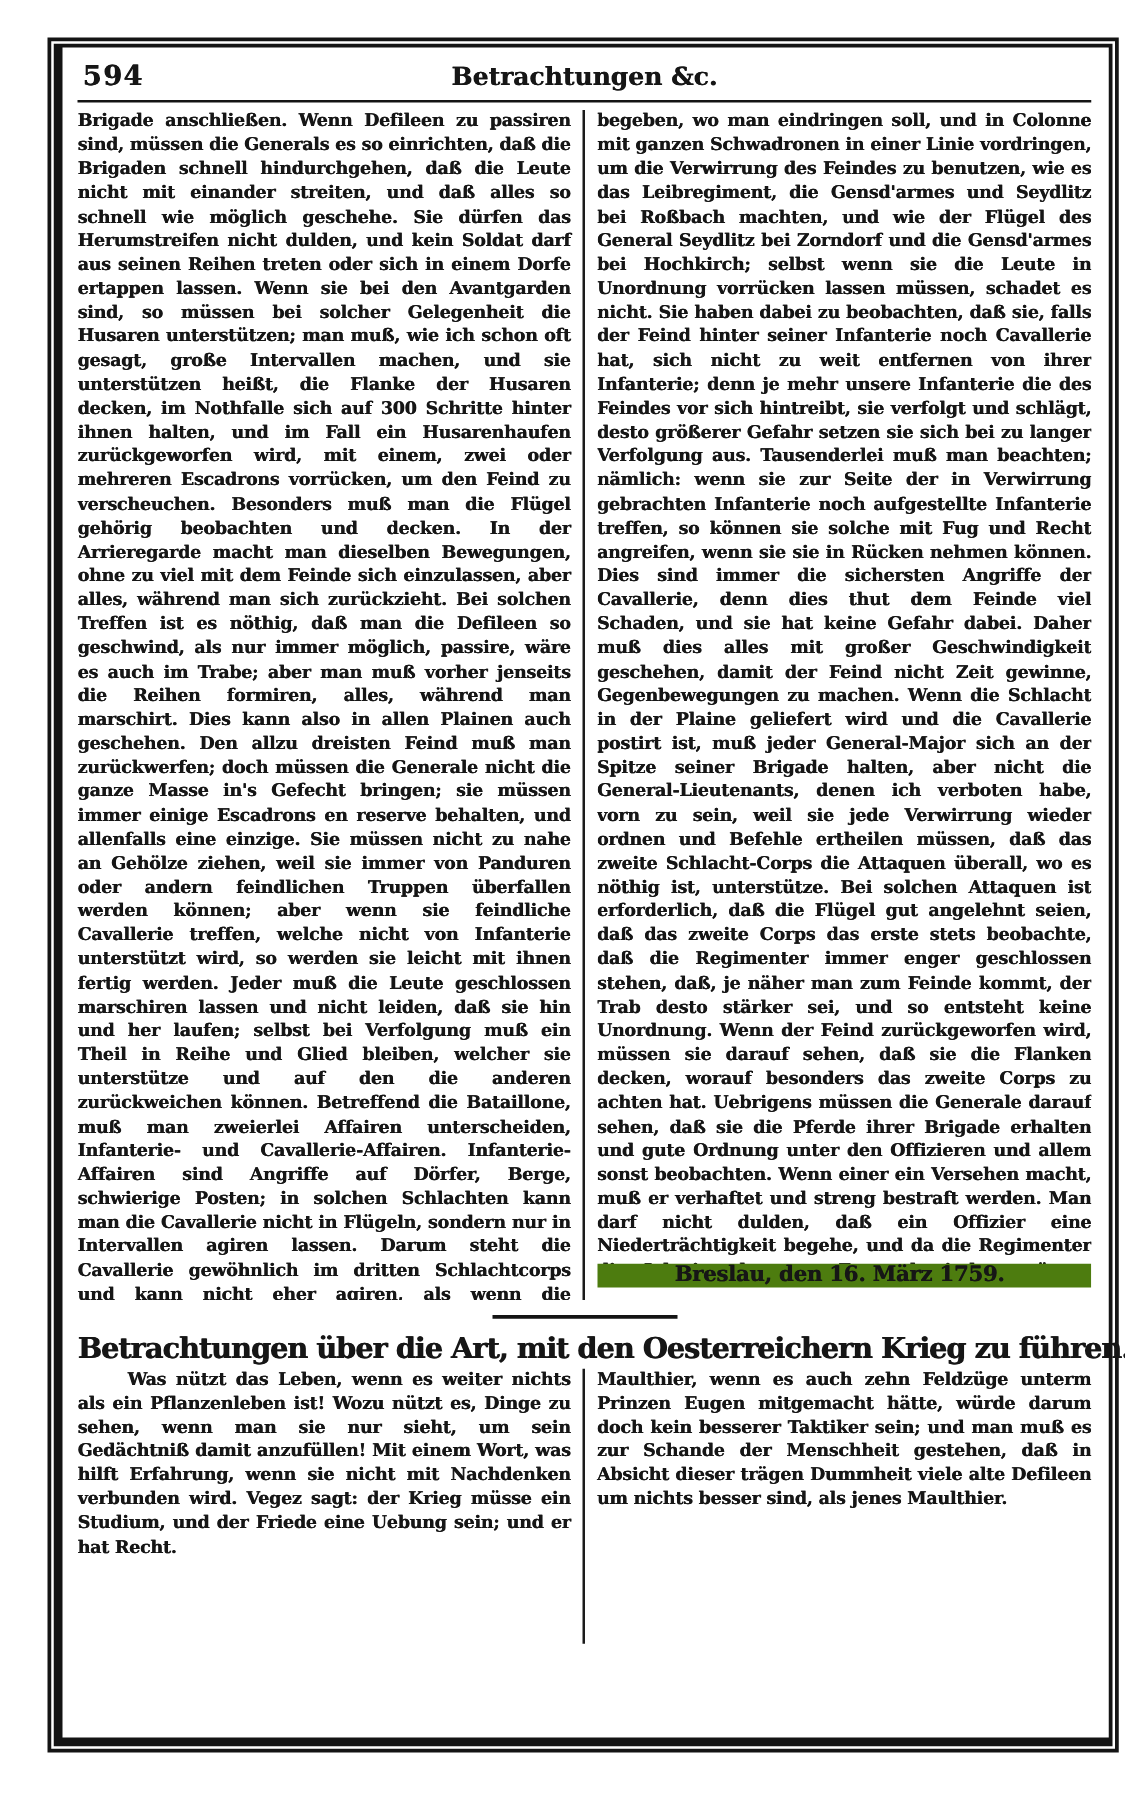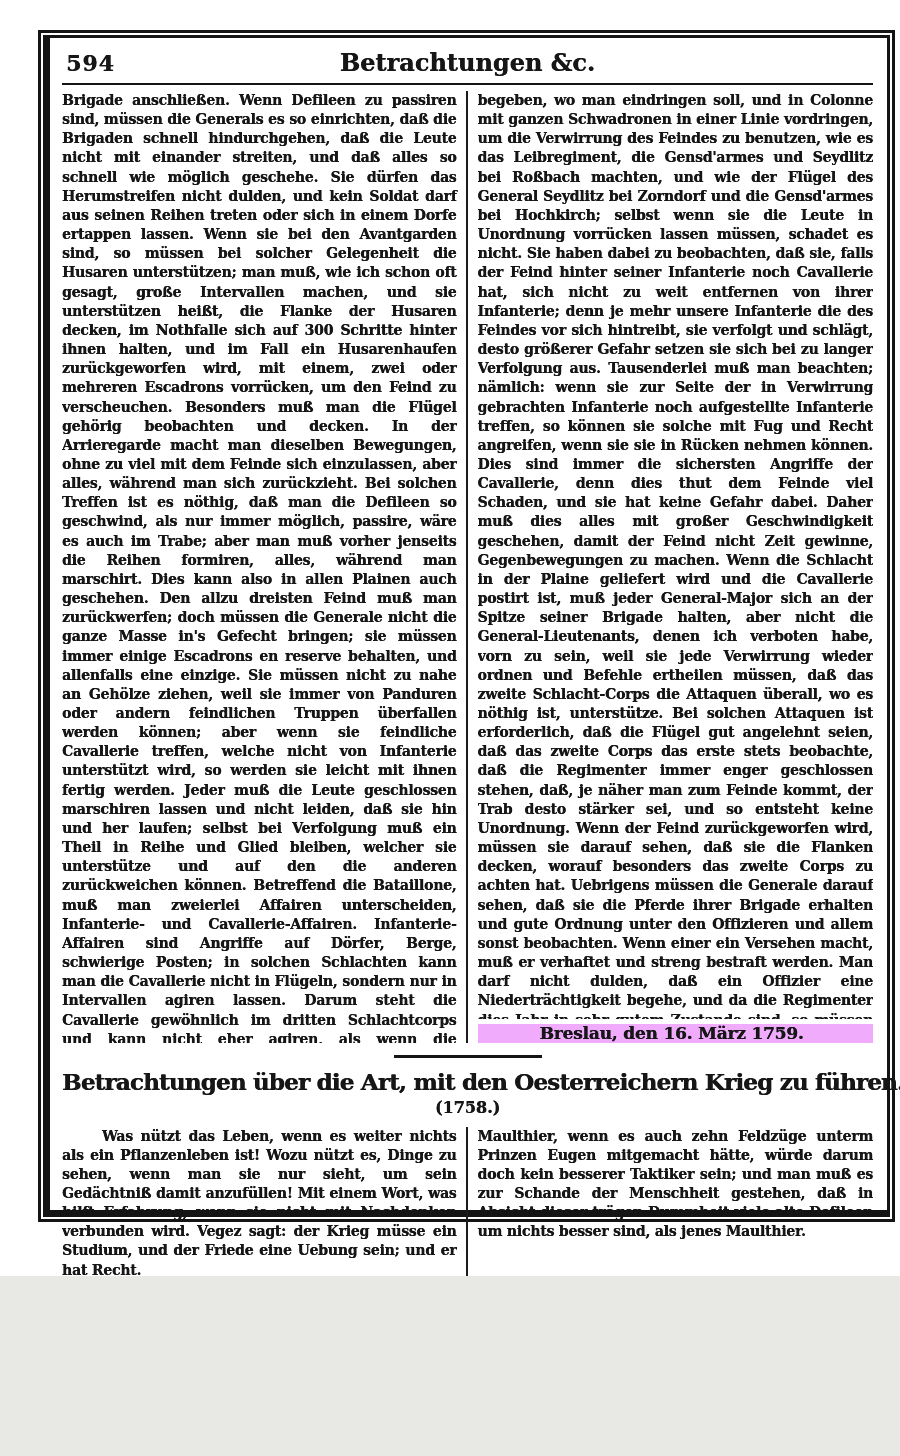--- a/index.html
+++ b/index.html
@@ -1,18 +1,18 @@
 <!DOCTYPE html>
 <html><head>
 <meta charset="utf-8">
 <style>
   html, body { margin: 0; padding: 0; background: #e8e8e4; }
   .sheet {
     position: relative;
-    width: 900px; height: 1276px;
+    width: 900px; height: 1456px;
     background: #ffffff;
     font-family: "DejaVu Serif", serif;
     color: #161616;
     overflow: hidden;
   }
   .frame {
     position: absolute;
     left: 38px; top: 30px; right: 5px; bottom: 54px;
     border: 3px solid #141414;
   }
@@ -31,44 +31,44 @@
     display: flex; align-items: baseline;
     padding: 2px 4px 6px 4px;
     border-bottom: 2.5px solid #141414;
   }
   .page-number {
     font-size: 22px; font-weight: 700; letter-spacing: 1px;
     width: 120px; text-shadow: 0.4px 0 0 currentColor;
   }
   .running-title {
     flex: 1; text-align: center; margin-right: 120px;
-    font-size: 24px; font-weight: 700;
+    font-size: 20px; font-weight: 700;
     text-shadow: 0.4px 0 0 currentColor;
   }
   .columns { display: flex; }
   .columns.top { height: 952px; margin-top: 6px; }
   .columns.bottom { height: 220px; }
   .col {
     width: 50%; box-sizing: border-box;
     font-size: 14px; font-weight: 700;
     line-height: 19.15px;
     text-align: justify;
     letter-spacing: -0.2px;
     text-shadow: 0.3px 0 0 currentColor;
     overflow: hidden;
   }
   .col-left { padding-right: 9px; border-right: 2px solid #1b1b1b; }
   .col-right { padding-left: 10px; position: relative; }
   .col-right .body-clip { height: calc(100% - 24px); overflow: hidden; }
   .dateline {
-    position: absolute; bottom: 0; left: 10px; right: 0;
+    position: absolute; bottom: 10px; left: 10px; right: 0;
     font-size: 17px; font-weight: 700;
     padding-left: 62px; text-align: left;
     text-shadow: 0.4px 0 0 currentColor;
-    background: #f0abfc;
+    background: #4d7c0f;
   }
   .mid-rule {
     width: 148px; height: 2.5px; background: #141414;
     margin: 12px auto 10px auto;
   }
   .article-title {
     text-align: center;
     font-size: 23px; font-weight: 700;
     letter-spacing: -0.8px;
     white-space: nowrap;
@@ -105,21 +105,20 @@
             <div class="body-clip">
               <p class="para">begeben, wo man eindringen soll, und in Colonne mit ganzen Schwadronen in einer Linie vordringen, um die Verwirrung des Feindes zu benutzen, wie es das Leibregiment, die Gensd'armes und Seydlitz bei Roßbach machten, und wie der Flügel des General Seydlitz bei Zorndorf und die Gensd'armes bei Hochkirch; selbst wenn sie die Leute in Unordnung vorrücken lassen müssen, schadet es nicht. Sie haben dabei zu beobachten, daß sie, falls der Feind hinter seiner Infanterie noch Cavallerie hat, sich nicht zu weit entfernen von ihrer Infanterie; denn je mehr unsere Infanterie die des Feindes vor sich hintreibt, sie verfolgt und schlägt, desto größerer Gefahr setzen sie sich bei zu langer Verfolgung aus. Tausenderlei muß man beachten; nämlich: wenn sie zur Seite der in Verwirrung gebrachten Infanterie noch aufgestellte Infanterie treffen, so können sie solche mit Fug und Recht angreifen, wenn sie sie in Rücken nehmen können. Dies sind immer die sichersten Angriffe der Cavallerie, denn dies thut dem Feinde viel Schaden, und sie hat keine Gefahr dabei. Daher muß dies alles mit großer Geschwindigkeit geschehen, damit der Feind nicht Zeit gewinne, Gegenbewegungen zu machen. Wenn die Schlacht in der Plaine geliefert wird und die Cavallerie postirt ist, muß jeder General-Major sich an der Spitze seiner Brigade halten, aber nicht die General-Lieutenants, denen ich verboten habe, vorn zu sein, weil sie jede Verwirrung wieder ordnen und Befehle ertheilen müssen, daß das zweite Schlacht-Corps die Attaquen überall, wo es nöthig ist, unterstütze. Bei solchen Attaquen ist erforderlich, daß die Flügel gut angelehnt seien, daß das zweite Corps das erste stets beobachte, daß die Regimenter immer enger geschlossen stehen, daß, je näher man zum Feinde kommt, der Trab desto stärker sei, und so entsteht keine Unordnung. Wenn der Feind zurückgeworfen wird, müssen sie darauf sehen, daß sie die Flanken decken, worauf besonders das zweite Corps zu achten hat. Uebrigens müssen die Generale darauf sehen, daß sie die Pferde ihrer Brigade erhalten und gute Ordnung unter den Offizieren und allem sonst beobachten. Wenn einer ein Versehen macht, muß er verhaftet und streng bestraft werden. Man darf nicht dulden, daß ein Offizier eine Niederträchtigkeit begehe, und da die Regimenter dies Jahr in sehr gutem Zustande sind, so müssen sie alles aufbieten, um im nächsten Feldzuge eben so guten Ruf zu erwerben, wie im vorjährigen.</p>
             </div>
             <div class="dateline">Breslau, den 16. März 1759.</div>
           </div>
         </div>
 
         <div class="mid-rule"></div>
 
         <div class="article-title">Betrachtungen über die Art, mit den Oesterreichern Krieg zu führen.</div>
-        <div class="article-year">(1758.)</div>
 
         <div class="columns bottom">
           <div class="col col-left">
             <p class="para indent">Was nützt das Leben, wenn es weiter nichts als ein Pflanzenleben ist! Wozu nützt es, Dinge zu sehen, wenn man sie nur sieht, um sein Gedächtniß damit anzufüllen! Mit einem Wort, was hilft Erfahrung, wenn sie nicht mit Nachdenken verbunden wird. Vegez sagt: der Krieg müsse ein Studium, und der Friede eine Uebung sein; und er hat Recht.</p>
           </div>
           <div class="col col-right">
             <p class="para">Maulthier, wenn es auch zehn Feldzüge unterm Prinzen Eugen mitgemacht hätte, würde darum doch kein besserer Taktiker sein; und man muß es zur Schande der Menschheit gestehen, daß in Absicht dieser trägen Dummheit viele alte Defileen um nichts besser sind, als jenes Maulthier.</p>
           </div>
         </div>
 

